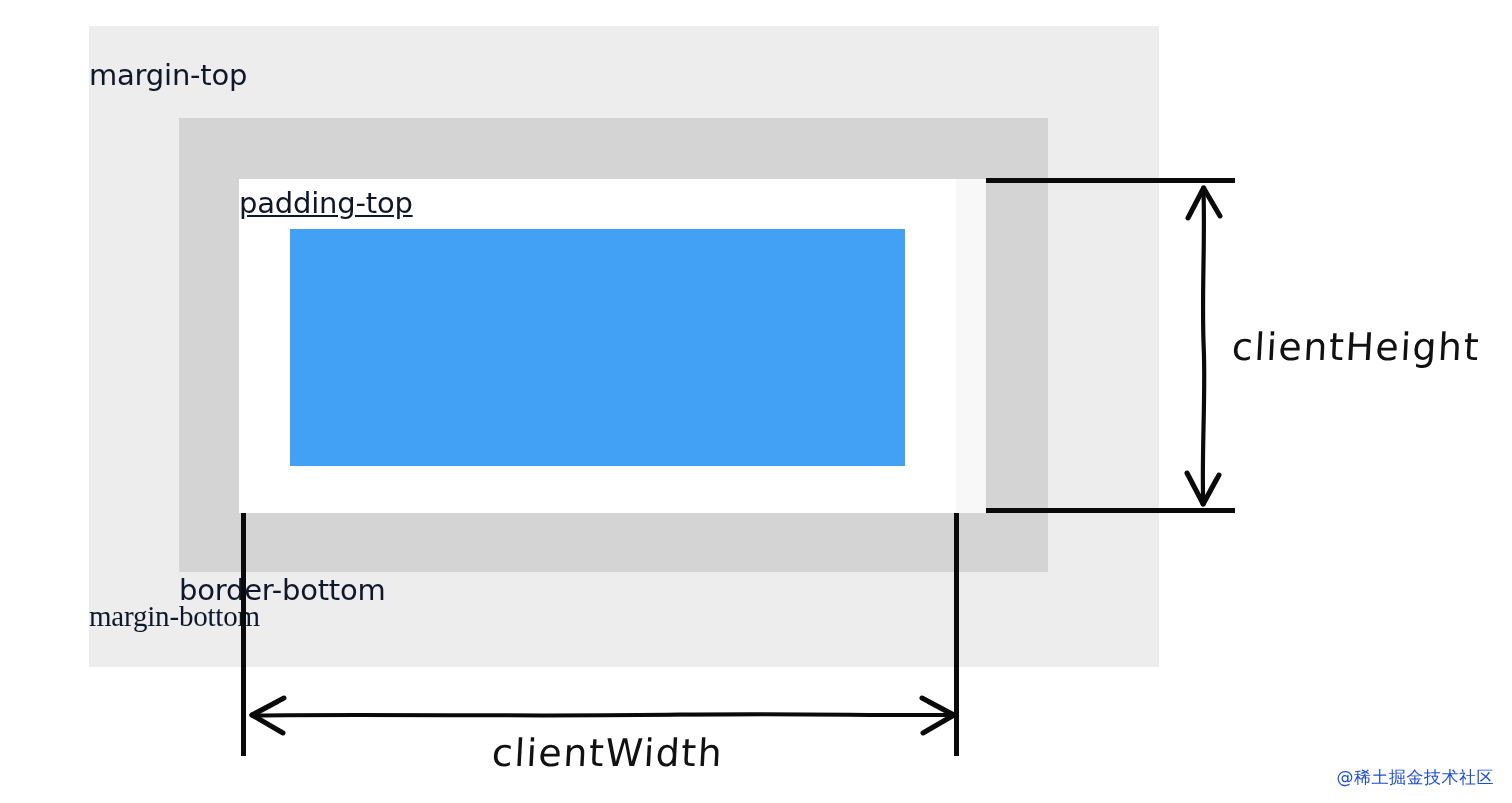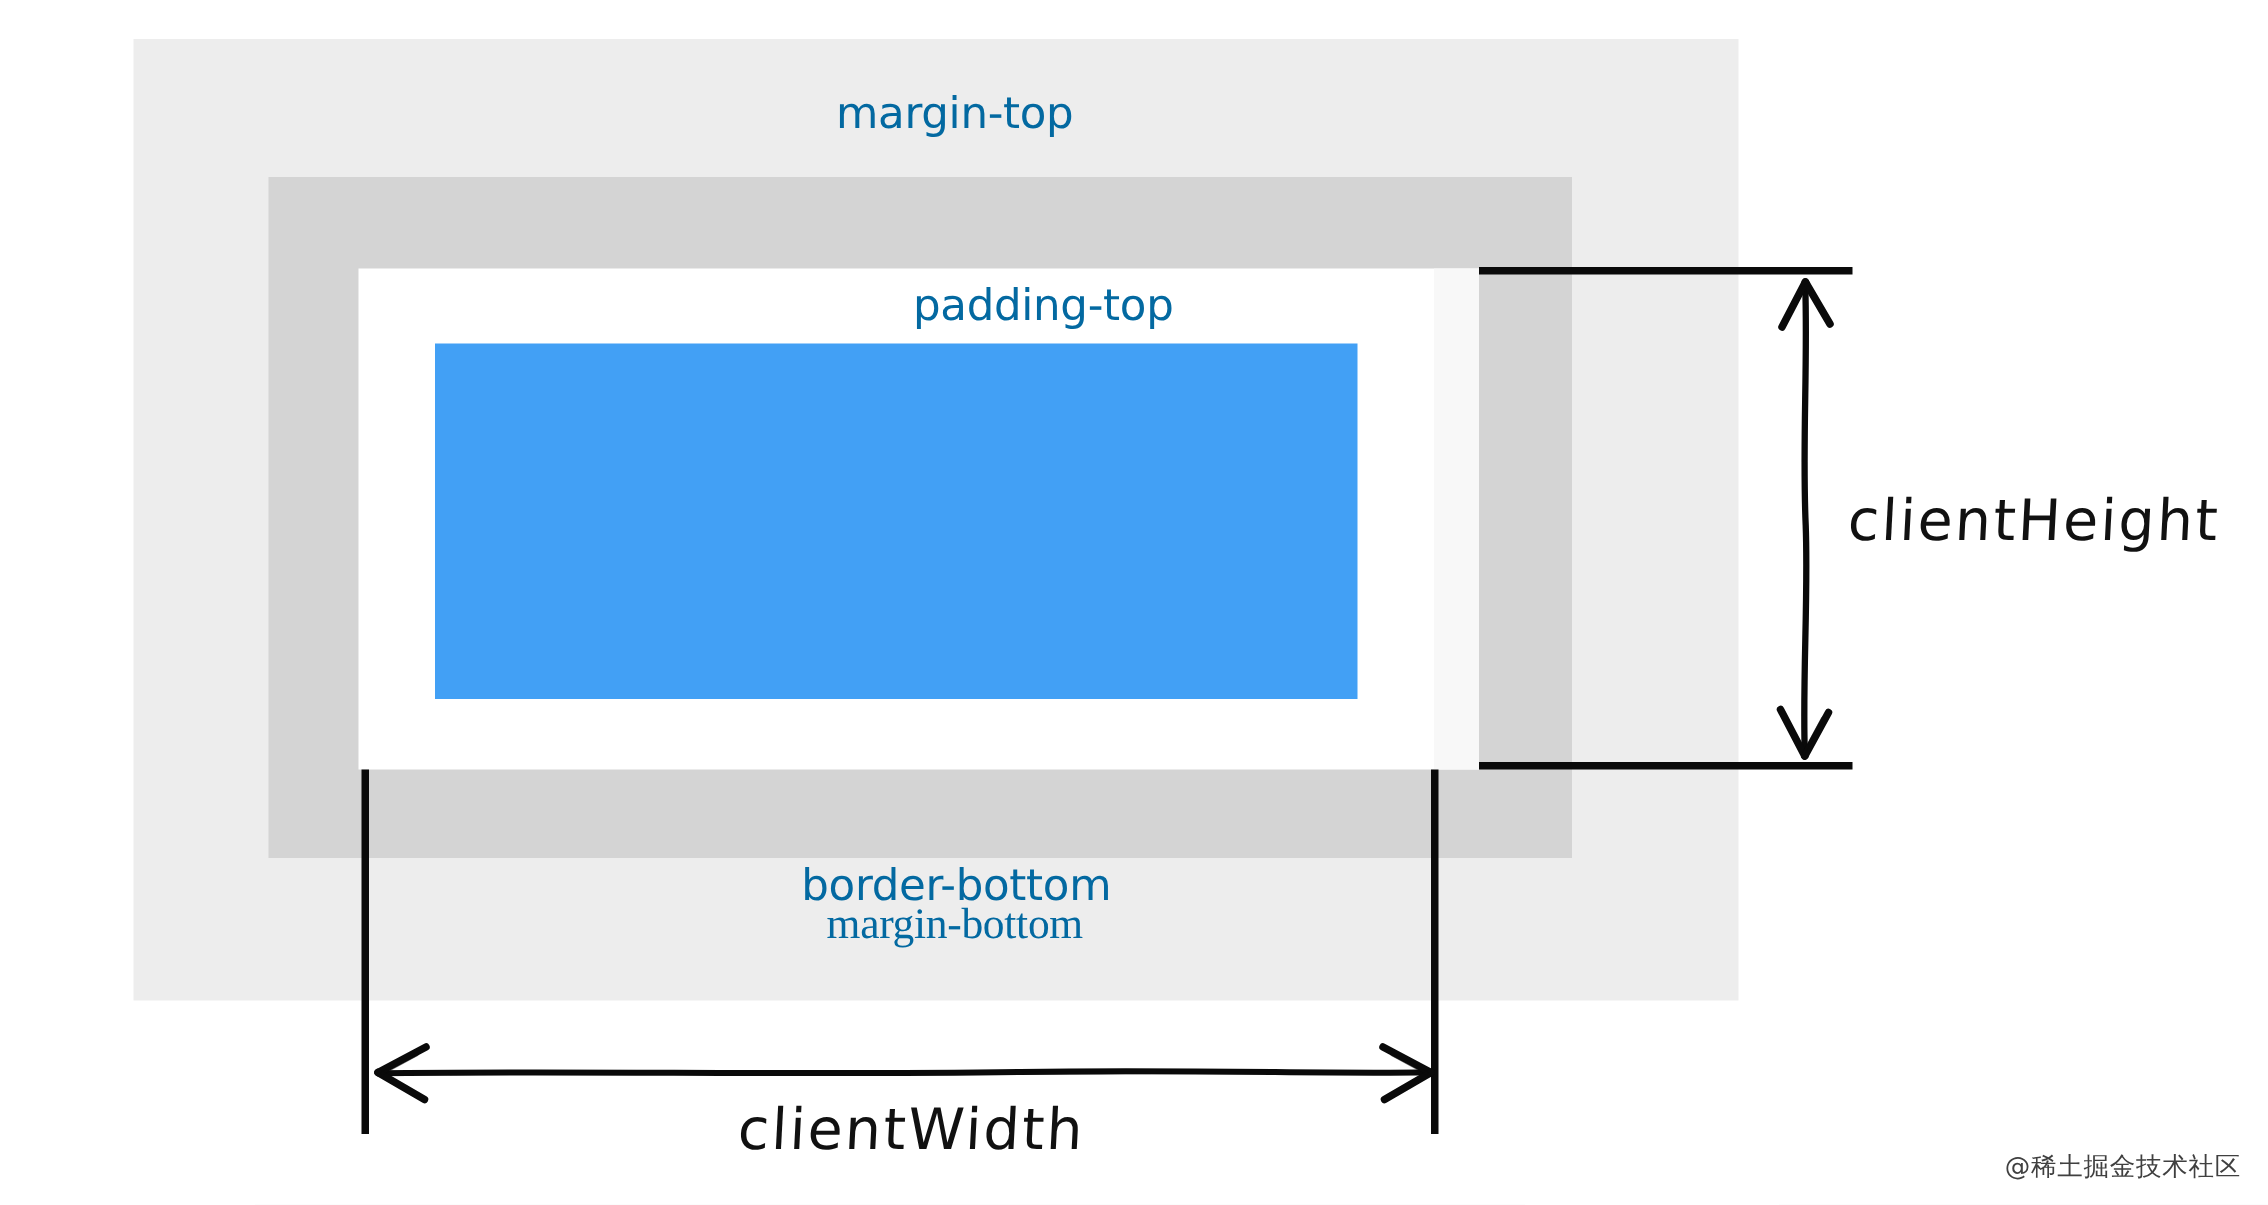--- a/index.html
+++ b/index.html
@@ -49,32 +49,31 @@
   #scrollbar-track {
     position: absolute;
     left: 956px; top: 179px;
     width: 30px; height: 334px;
     background: #f8f8f8;
   }
 
   
   .box-label {
     position: absolute;
-    color: #0369a1;
+    color: #0f172a;
     font-size: 29px;
     font-family: "DejaVu Sans", sans-serif;
     font-weight: 400;
     white-space: nowrap;
-    text-align: center;
+    text-align: left;
     letter-spacing: -0.2px;
-    padding-left: 24px;
   }
   #label-margin-top   { left: 89px;  top: 58px;  width: 1047px; }
   #label-border-top   { left: 179px; top: 138px; width: 869px; }
-  #label-padding-top  { left: 239px; top: 186px; width: 865px; }
+  #label-padding-top  { left: 239px; top: 186px; width: 865px; text-decoration: underline; }
   #label-border-bottom{ left: 179px; top: 528px; width: 869px; margin-top: 45px; }
   #label-margin-bottom{ left: 89px;  top: 600px; width: 1047px; font-family: Liberation Serif, serif; }
 
   
   .guide {
     position: absolute;
     background: #0a0a0a;
   }
   .guide-h { height: 5px; }
   .guide-v { width: 5px; }
@@ -112,21 +111,21 @@
   }
   #annot-client-width {
     left: 492px; top: 731px;
     font-size: 38px;
   }
 
   
   #watermark {
     position: absolute;
     right: 18px; bottom: 14px;
-    color: #404040;
+    color: #1d4ed8;
     font-size: 17px;
     font-family: "DejaVu Sans", sans-serif;
     white-space: nowrap;
     letter-spacing: 0.5px;
     margin-top: 36px;
   }
 </style>
 </head>
 <body>
 

